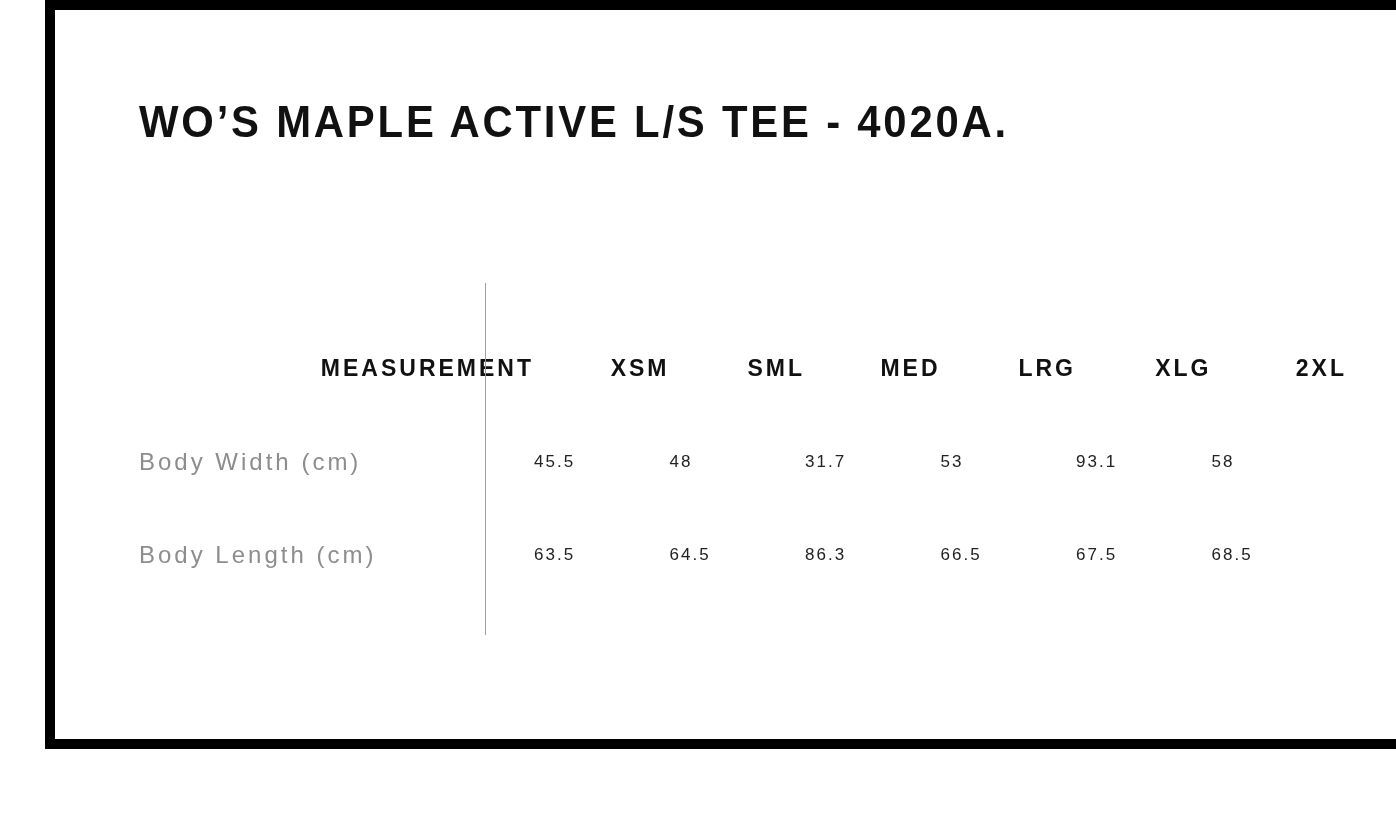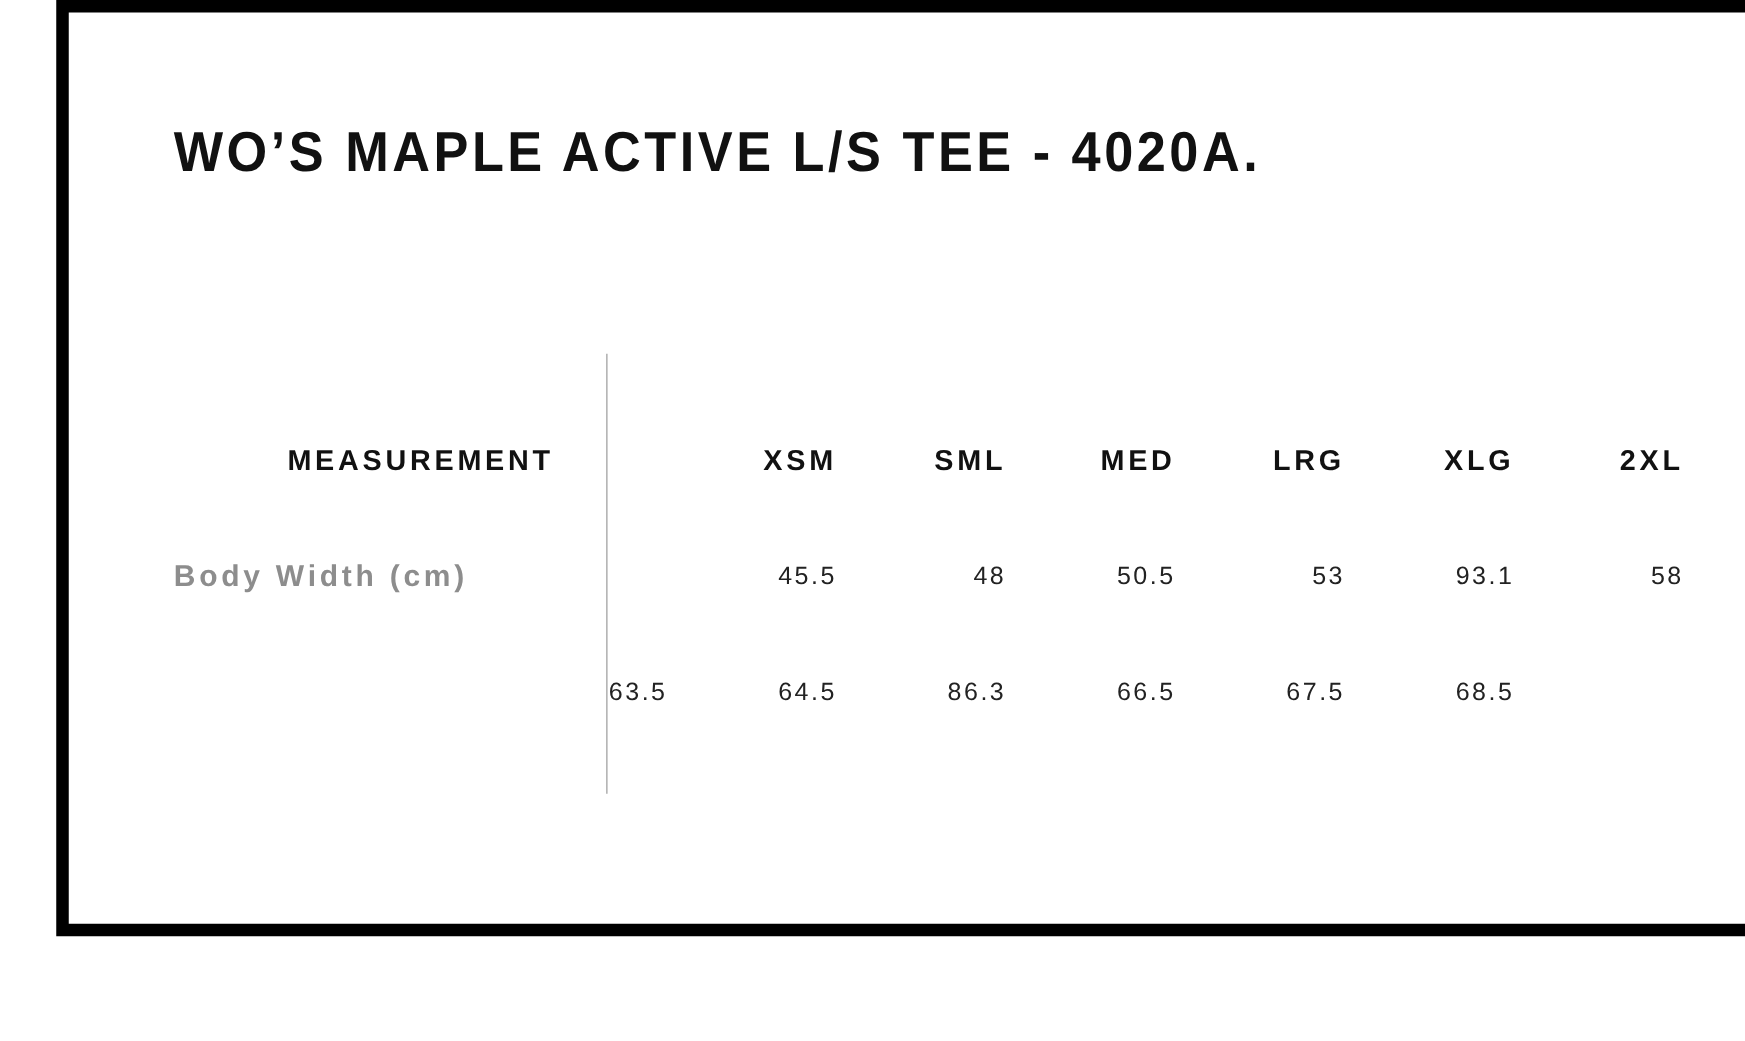--- a/index.html
+++ b/index.html
@@ -65,38 +65,38 @@
   .cell-head {
     font-size: 23px;
     font-weight: 700;
     letter-spacing: 3px;
     color: var(--heading-text, #111111);
     text-align: right;
     white-space: nowrap;
   }
 
   .cell-head.first {
-    text-align: center;
+    text-align: right;
   }
 
   .cell-label {
     font-size: 24px;
-    font-weight: 700;
+    font-weight: 400;
     letter-spacing: 3px;
     color: var(--label-text, #8d8d8d);
     text-align: left;
     white-space: nowrap;
   }
 
   .cell-value {
-    font-size: 20px;
+    font-size: 17px;
     font-weight: 400;
     letter-spacing: 2px;
     color: var(--value-text, #222222);
-    text-align: right;
+    text-align: left;
     white-space: nowrap;
   }
 
   .tolerance-note {
     margin-top: 113px;
     font-size: 26px;
     font-style: italic;
     letter-spacing: 1.5px;
     color: var(--note-text, #9b9b9b);
     white-space: nowrap;
@@ -119,25 +119,26 @@
         <div class="cell-head">XSM</div>
         <div class="cell-head">SML</div>
         <div class="cell-head">MED</div>
         <div class="cell-head">LRG</div>
         <div class="cell-head">XLG</div>
         <div class="cell-head">2XL</div>
 
         <div class="cell-label">Body Width (cm)</div>
         <div class="cell-value">45.5</div>
         <div class="cell-value">48</div>
-        <div class="cell-value">50.5</div>
+        <div class="cell-value">31.7</div>
         <div class="cell-value">53</div>
         <div class="cell-value">93.1</div>
         <div class="cell-value">58</div>
 
+        <div class="cell-label">Body Length (cm)</div>
         <div class="cell-value">63.5</div>
         <div class="cell-value">64.5</div>
         <div class="cell-value">86.3</div>
         <div class="cell-value">66.5</div>
         <div class="cell-value">67.5</div>
         <div class="cell-value">68.5</div>
       </div>
     </div>
 
 

